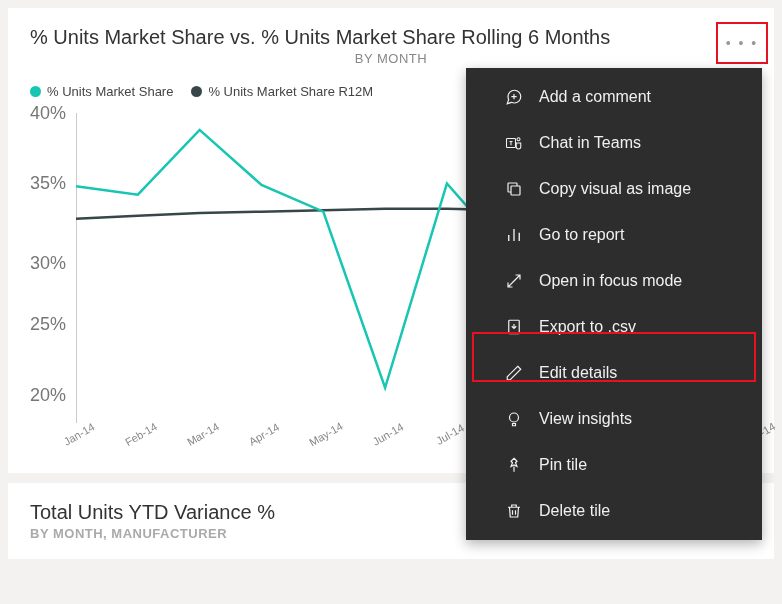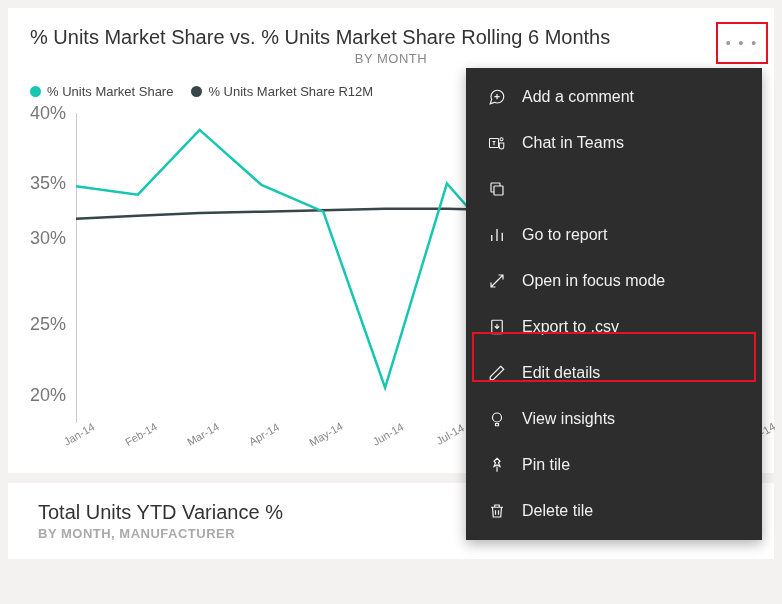--- a/index.html
+++ b/index.html
@@ -109,37 +109,37 @@
     svg.lines {
       position: absolute;
       left: 40px;
       top: 0;
       width: 680px;
       height: 310px;
       overflow: visible;
     }
     .tile2 {
       background: #fff;
-      padding: 18px 30px;
+      padding: 18px 22px;
       display: flex;
       align-items: flex-start;
       gap: 18px;
     }
     .tile2-titles { flex: 1; }
     .tile2-title { font-size: 20px; color: #333; font-weight: 400; }
     .tile2-subtitle { font-size: 13px; color: #aaa; letter-spacing: 0.5px; margin-top: 2px; font-weight: bold; }
     .context-menu {
       position: absolute;
       top: 68px;
       right: 20px;
       width: 296px;
       background: #2d2d2d;
       color: #f0f0f0;
       font-size: 16px;
-      padding: 6px 0;
+      padding: 6px 17px;
       box-shadow: 0 4px 12px rgba(0,0,0,0.3);
       z-index: 10;
     }
     .menu-item {
       display: flex;
       align-items: center;
       gap: 16px;
       padding: 14px 22px;
       cursor: pointer;
     }
@@ -175,21 +175,21 @@
     <div class="legend-item">
       <span class="swatch" id="sw2" style="background: rgb(55, 70, 73);"></span>
       <span>% Units Market Share R12M</span>
     </div>
   </div>
 
   <div class="chart-area">
     <div class="y-axis" id="y-axis">
         <div class="y-tick" style="top: 0px;">40%</div>
         <div class="y-tick" style="top: 70.4545px;">35%</div>
-        <div class="y-tick" style="top: 125px; text-align: center;">30%</div>
+        <div class="y-tick" style="top: 150px; text-align: center;">30%</div>
         <div class="y-tick" style="top: 211.364px;">25%</div>
         <div class="y-tick" style="top: 281.818px;">20%</div>
       </div>
     <div class="axis-line"></div>
     <svg class="lines" id="chart-svg">
         <path d="M0 105.68181818181819 L61.81818181818182 102.86363636363632 L123.63636363636364 100.04545454545456 L185.45454545454547 98.63636363636365 L247.27272727272728 97.22727272727272 L309.0909090909091 95.81818181818178 L370.90909090909093 95.81818181818178 L432.72727272727275 97.22727272727272 L494.54545454545456 98.63636363636365 L556.3636363636364 101.4545454545455 L618.1818181818182 95.81818181818178 L680 102.86363636363632" fill="none" stroke="#374649" stroke-width="2.5"></path>
         <path d="M0 73.27272727272731 L61.81818181818182 81.72727272727269 L123.63636363636364 16.909090909090935 L185.45454545454547 71.8636363636364 L247.27272727272728 98.63636363636365 L309.0909090909091 274.77272727272725 L370.90909090909093 70.45454545454547 L432.72727272727275 140.90909090909093 L494.54545454545456 77.5 L556.3636363636364 70.45454545454547 L618.1818181818182 133.86363636363635 L680 84.54545454545453" fill="none" stroke="#16c6b2" stroke-width="2.5"></path>
       </svg>
     <div class="x-labels" id="x-labels">
         <div class="x-tick" style="left: 0px;">Jan-14</div>
@@ -235,20 +235,21 @@
         <circle cx="18" cy="7" r="2" fill="none" stroke="currentColor" stroke-width="1.4"></circle>
         <path d="M15 12h6v5a3 3 0 0 1-6 0z" fill="none" stroke="currentColor" stroke-width="1.4"></path>
       </svg>
     <span>Chat in Teams</span>
   </div>
   <div class="menu-item">
     <svg viewBox="0 0 24 24" fill="none" stroke="currentColor" stroke-width="1.6">
         <rect x="8" y="8" width="12" height="12" rx="1"></rect>
         <path d="M16 8V5a1 1 0 0 0-1-1H5a1 1 0 0 0-1 1v10a1 1 0 0 0 1 1h3"></path>
       </svg>
+    <span>Copy visual as image</span>
   </div>
   <div class="menu-item">
     <svg viewBox="0 0 24 24" fill="none" stroke="currentColor" stroke-width="1.8">
         <path d="M5 20V12M12 20V4M19 20V9"></path>
       </svg>
     <span>Go to report</span>
   </div>
   <div class="menu-item">
     <svg viewBox="0 0 24 24" fill="none" stroke="currentColor" stroke-width="1.6">
         <path d="M14 4h6v6M20 4l-8 8M10 20H4v-6M4 20l8-8"></path>

